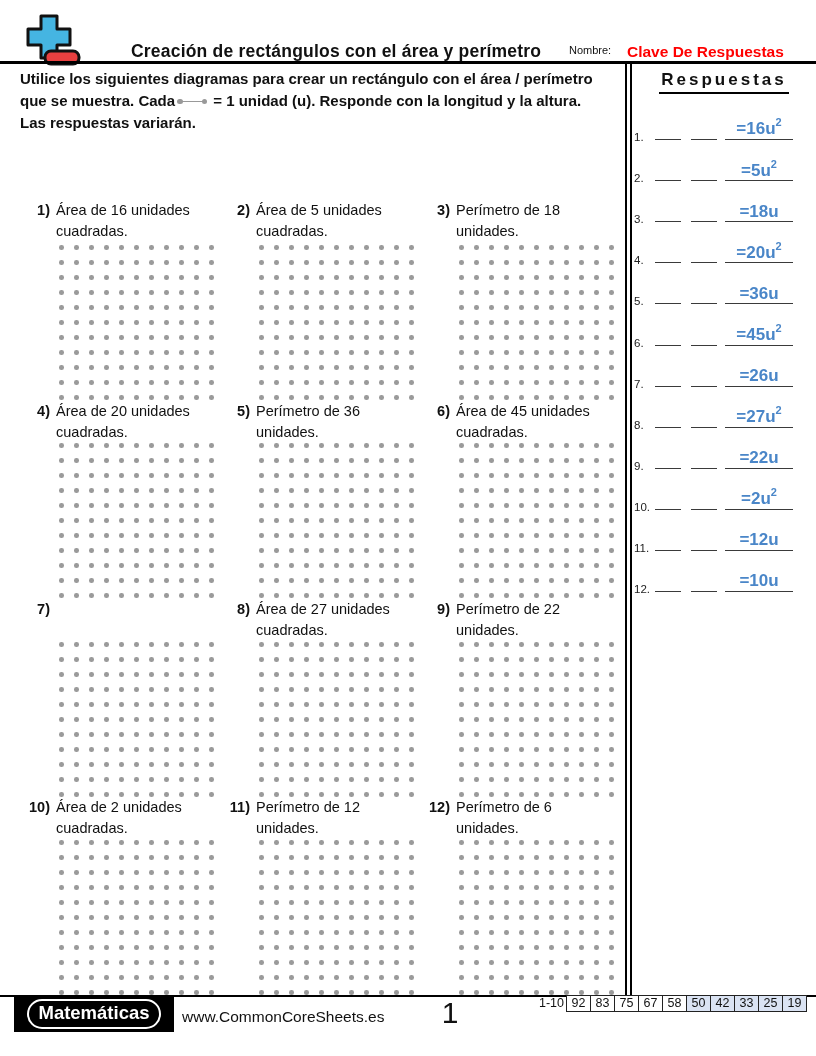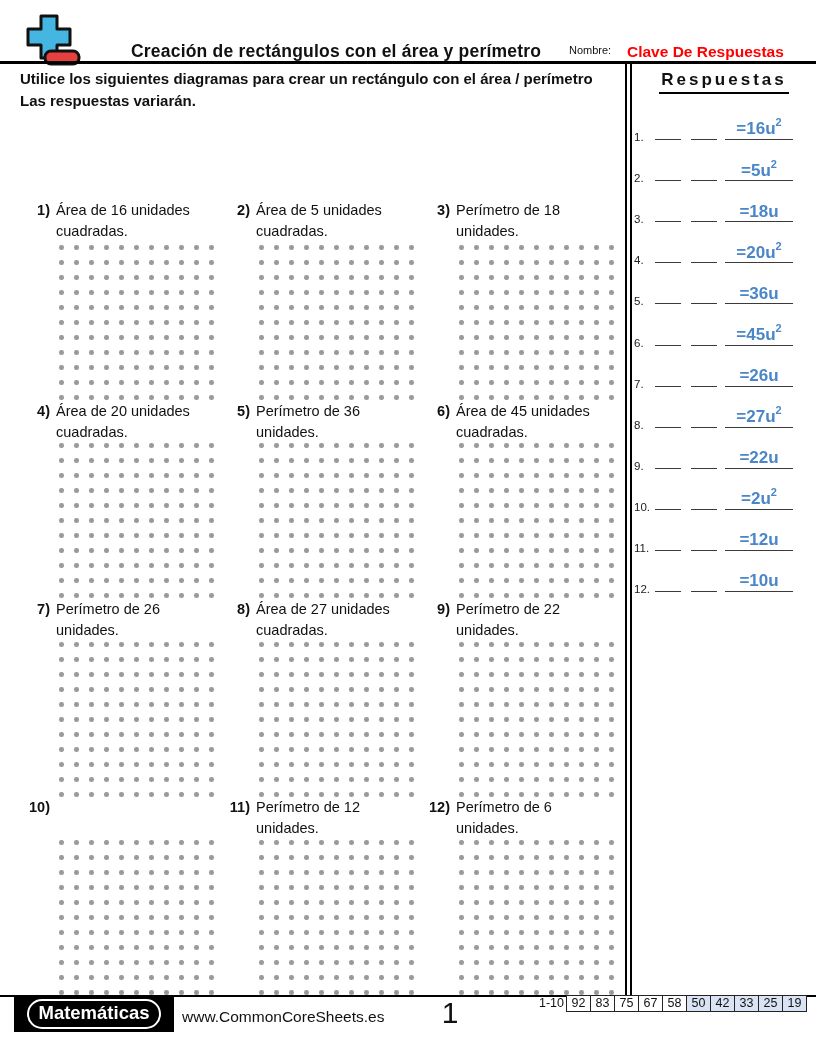--- a/index.html
+++ b/index.html
@@ -68,20 +68,21 @@
     <path d="M28 3 h16 v13 h13 v16 h-13 v13 h-16 v-13 h-13 v-16 h13 z" fill="#45b5e2" stroke="#111" stroke-width="3" stroke-linejoin="round"></path>
     <rect x="32" y="38" width="34" height="13" rx="6" fill="#e84040" stroke="#111" stroke-width="3"></rect>
   </svg>
   <div class="title">Creación de rectángulos con el área y perímetro</div>
   <div class="name-label">Nombre:</div>
   <div class="name-value">Clave De Respuestas</div>
   <div class="rule-top"></div>
 
   <div class="instructions">
     <div>Utilice los siguientes diagramas para crear un rectángulo con el área / perímetro</div>
+    <div><span>que se muestra. Cada</span><span class="seg-icon"><span class="ln"></span><span class="d d1"></span><span class="d d2"></span></span><span> = 1 unidad (u). Responde con la longitud y la altura.</span></div>
     <div>Las respuestas variarán.</div>
   </div>
 
   <div class="sep"></div>
 
   <div class="answers-title"><span>Respuestas</span></div>
   <div class="answers-list">
     <div class="arow">
         <span class="anum">1.</span>
         <span class="blank b1"></span>
@@ -175,32 +176,32 @@
   <div class="problem" style="left:228px;top:401px">
       <span class="pnum">5)</span>
       <span class="ptext">Perímetro de 36 unidades.</span>
     </div>
   <div class="problem" style="left:428px;top:401px">
       <span class="pnum">6)</span>
       <span class="ptext">Área de 45 unidades cuadradas.</span>
     </div>
   <div class="problem" style="left:28px;top:599px">
       <span class="pnum">7)</span>
-      <span class="ptext">Perímetro de 26 unidades.</span>
     </div>
   <div class="problem" style="left:228px;top:599px">
       <span class="pnum">8)</span>
       <span class="ptext">Área de 27 unidades cuadradas.</span>
     </div>
   <div class="problem" style="left:428px;top:599px">
       <span class="pnum">9)</span>
       <span class="ptext">Perímetro de 22 unidades.</span>
     </div>
   <div class="problem" style="left:28px;top:797px">
       <span class="pnum">10)</span>
+      <span class="ptext">Área de 2 unidades cuadradas.</span>
     </div>
   <div class="problem" style="left:228px;top:797px">
       <span class="pnum">11)</span>
       <span class="ptext">Perímetro de 12 unidades.</span>
     </div>
   <div class="problem" style="left:428px;top:797px">
       <span class="pnum">12)</span>
       <span class="ptext">Perímetro de 6 unidades.</span>
     </div>
 

